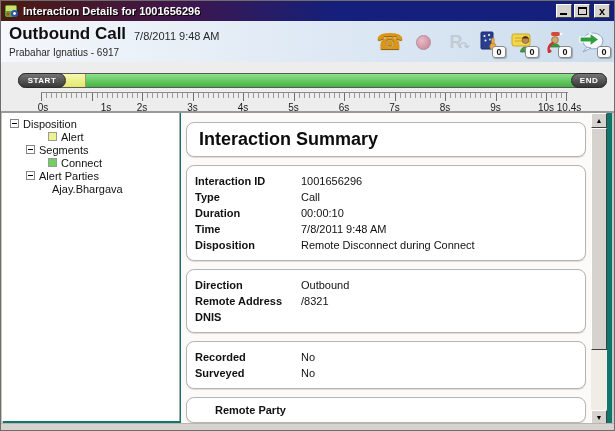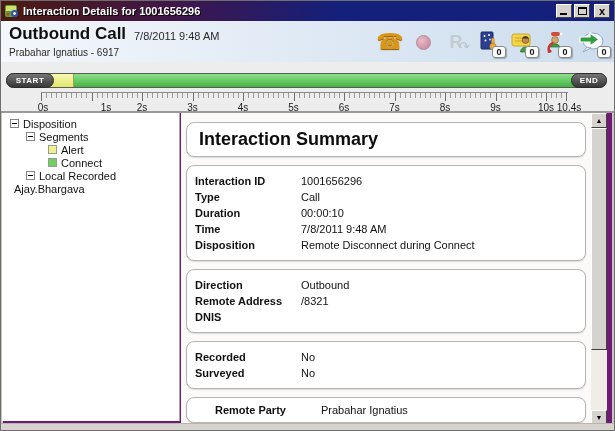--- a/index.html
+++ b/index.html
@@ -1,19 +1,19 @@
 <!DOCTYPE html>
 <html><head>
 <meta charset="utf-8">
 <style>
   html,body{margin:0;padding:0;background:#fff;}
   *{box-sizing:border-box;}
   #win{
     position:relative;width:615px;height:431px;overflow:hidden;
-    font-family:"Liberation Sans",sans-serif;background:#701a75;
+    font-family:"Liberation Sans",sans-serif;background:#0f766e;
     box-shadow:inset 0 0 0 1px #6e6e6e, inset 0 0 0 3px #c9c6c1;
   }
   
   .titlebar{
     position:absolute;left:1px;top:1px;right:1px;height:20px;
     background:linear-gradient(90deg,#4c1a10 0%,#40164a 28%,#14207c 55%,#14207c 100%);
     display:flex;align-items:center;padding:0 4px;
   }
   .app-icon{width:14px;height:14px;margin-right:4px;flex:0 0 auto;}
   .title-text{color:#fff;font-size:11px;font-weight:bold;flex:1 1 auto;
@@ -43,21 +43,21 @@
     font-size:9px;font-weight:bold;color:#111;text-align:center;line-height:11px;
     box-shadow:1px 1px 1px rgba(0,0,0,.25);}
   .phone-glyph{font-size:22px;color:#dd9614;text-shadow:0 1px 1px #8a5a00;line-height:22px;}
   .record-dot{width:15px;height:15px;border-radius:50%;
     background:radial-gradient(circle at 35% 35%,#e9bcc8,#c47f94);border:1px solid #b98a99;}
   .review-r{font-size:18px;font-weight:bold;color:#c3cbd2;line-height:18px;}
   .review-arrow{position:absolute;right:-2px;bottom:2px;font-size:13px;color:#b9c2ca;}
   
   .timeline{position:absolute;left:1px;top:62px;right:1px;height:50px;
     background:#ededed;border-bottom:1px solid #9a9a9a;}
-  .tl-bar{position:absolute;left:5px;right:7px;top:11px;height:15px;border-radius:8px;
+  .tl-bar{position:absolute;left:17px;right:7px;top:11px;height:15px;border-radius:8px;
     background:linear-gradient(#8ee08a,#45b342);border:1px solid #5a5a5a;overflow:visible;}
   .tl-seg-alert{position:absolute;left:37px;top:0;width:30px;height:13px;
     background:linear-gradient(#f6f8b0,#e2e86c);border-right:1px solid #9aa05a;}
   .tl-pill{position:absolute;top:-1px;height:15px;border-radius:8px;
     background:linear-gradient(#757575,#383838);border:1px solid #2b2b2b;
     color:#fff;font-size:8px;font-weight:bold;text-align:center;line-height:13px;letter-spacing:.5px;}
   .tl-start{left:-1px;width:48px;}
   .tl-end{right:-1px;width:36px;}
   .ruler{position:absolute;left:40px;top:30px;width:527px;height:6px;
     border-top:1px solid #8a8a8a;
@@ -68,21 +68,21 @@
   .content-top-border{position:absolute;left:1px;right:1px;top:112px;height:1px;background:#9a9a9a;}
   .tree{position:absolute;left:2px;top:113px;width:178px;height:308px;background:#fff;
     border-right:1px solid #a8a8a8;font-size:11px;color:#111;padding-top:4px;}
   .tree-row{height:13px;display:flex;align-items:center;white-space:nowrap;cursor:default;}
   .expander{width:9px;height:9px;border:1px solid #848484;background:#fff;margin-right:4px;
     position:relative;flex:0 0 auto;}
   .expander::after{content:"";position:absolute;left:1px;right:1px;top:3px;height:1px;background:#000;}
   .swatch{width:9px;height:9px;border:1px solid #9a9a9a;margin-right:4px;flex:0 0 auto;}
   .swatch-alert{background:#eef18c;}
   .swatch-connect{background:#6fd05f;}
-  .ind0{padding-left:8px;} .ind1{padding-left:24px;} .ind2{padding-left:46px;} .ind-leaf{margin-left:12px;}
+  .ind0{padding-left:8px;} .ind1{padding-left:24px;} .ind2{padding-left:46px;} .ind-leaf{padding-left:50px;}
   
   .summary{position:absolute;left:181px;top:113px;width:410px;height:310px;
     background:#fcf9f9;padding:9px 5px 0 5px;overflow:hidden;}
   .sbox{background:#fff;border:1px solid #b5b5b5;border-radius:8px;
     box-shadow:0 1px 1px rgba(0,0,0,.12);margin-bottom:8px;padding:7px 8px;}
   .sbox.title-box{padding:6px 12px;}
   .summary-title{font-size:18px;font-weight:bold;color:#0d0d0d;}
   .srow{display:flex;line-height:16px;font-size:11px;color:#111;}
   .srow .lab{width:106px;font-weight:bold;flex:0 0 auto;}
   .srow .val{flex:1 1 auto;}
@@ -220,35 +220,35 @@
     </div>
   </div>
 
   <div class="content-top-border"></div>
 
   <div class="tree">
     <div class="tree-row ind0">
       <span class="expander"></span>
       <span>Disposition</span>
     </div>
+    <div class="tree-row ind2">
+      <span class="swatch swatch-alert"></span>
+      <span>Alert</span>
+    </div>
     <div class="tree-row ind1">
       <span class="expander"></span>
       <span>Segments</span>
     </div>
     <div class="tree-row ind2">
-      <span class="swatch swatch-alert"></span>
-      <span>Alert</span>
-    </div>
-    <div class="tree-row ind2">
       <span class="swatch swatch-connect"></span>
       <span>Connect</span>
     </div>
     <div class="tree-row ind1">
       <span class="expander"></span>
-      <span>Local Recorded</span>
+      <span>Alert Parties</span>
     </div>
     <div class="tree-row ind-leaf">
       <span>Ajay.Bhargava</span>
     </div>
   </div>
 
   <div class="summary">
     <div class="sbox title-box">
       <span class="summary-title">Interaction Summary</span>
     </div>
@@ -298,21 +298,20 @@
       </div>
       <div class="srow">
         <span class="lab">Surveyed</span>
         <span class="val">No</span>
       </div>
     </div>
 
     <div class="sbox slim">
       <div class="srow">
         <span class="lab">Remote Party</span>
-        <span class="val">Prabahar Ignatius</span>
       </div>
     </div>
 
   </div>
 
   <div class="vscroll">
     <div class="sbtn up"><span>▲</span></div>
     <div class="sthumb"></div>
     <div class="sbtn down"><span>▼</span></div>
   </div>

